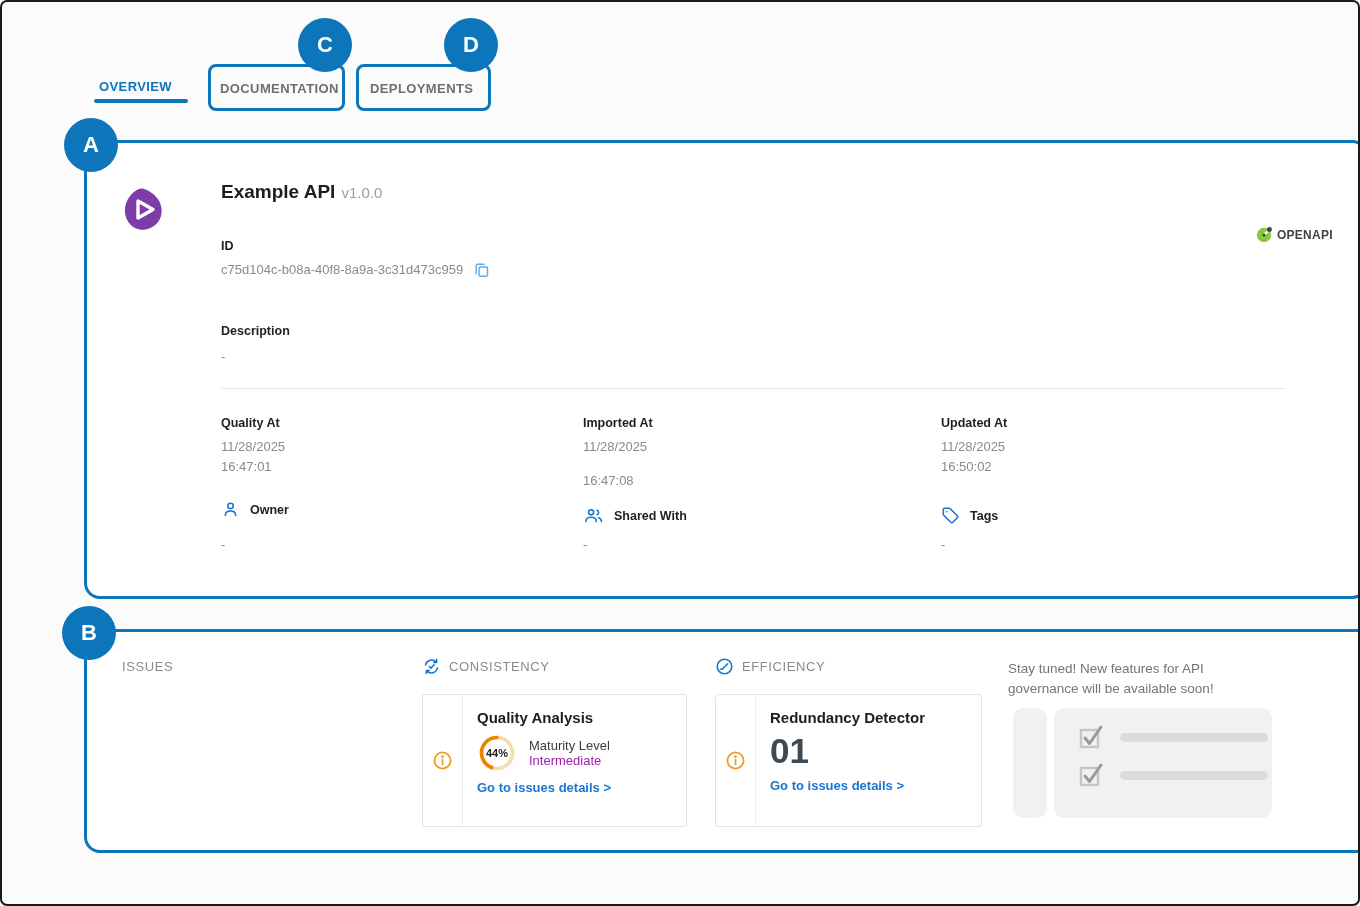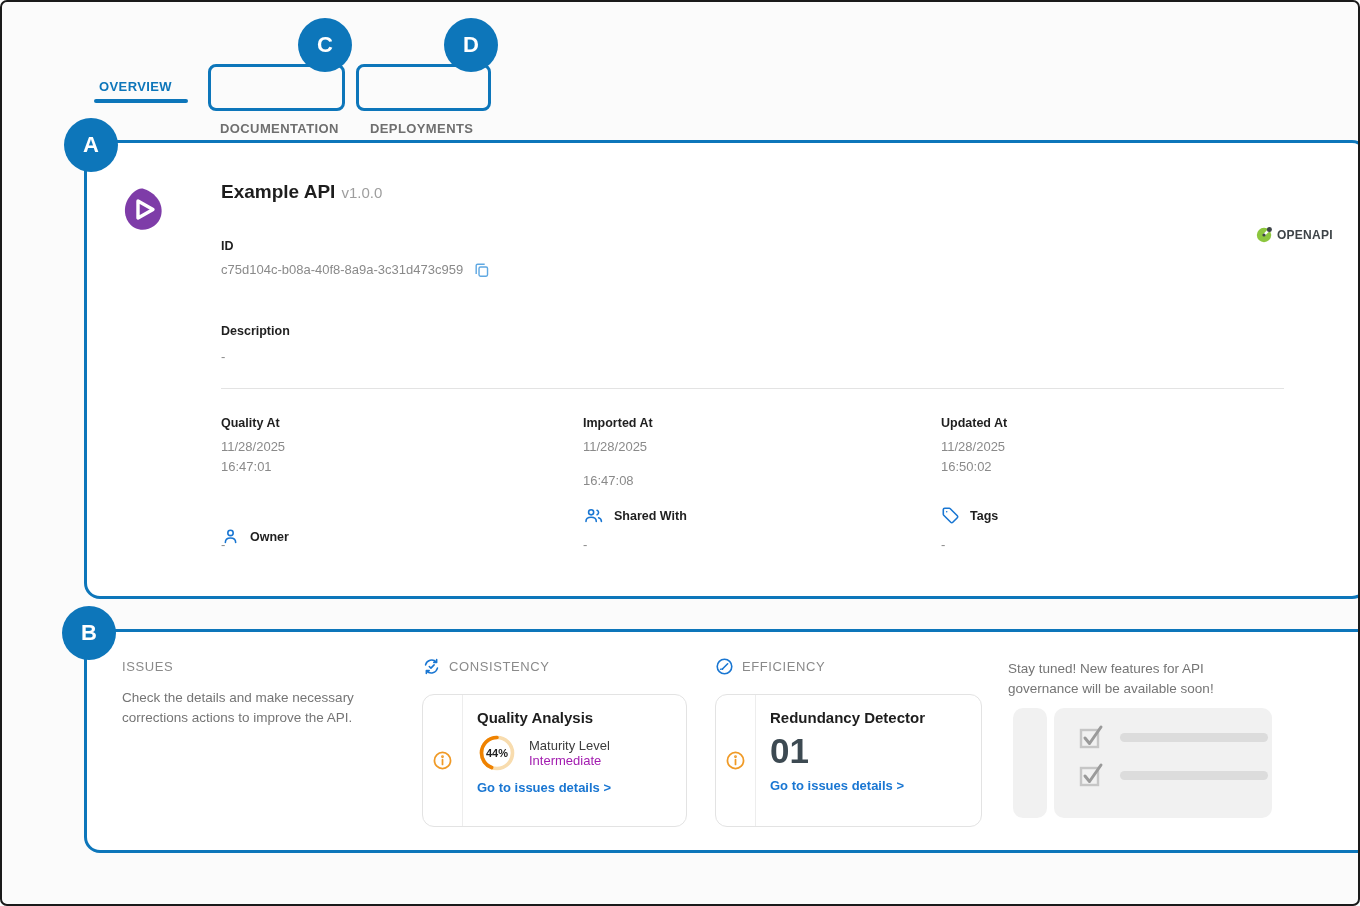--- a/index.html
+++ b/index.html
@@ -19,21 +19,21 @@
     display:flex; align-items:center; justify-content:center; z-index:6;
   }
   .ann-box {
     position:absolute; border:3px solid #0d76ba; border-radius:8px;
     background:transparent; z-index:4;
   }
 
   
   .tab { position:absolute; font-size:13px; font-weight:bold; letter-spacing:.4px; cursor:pointer; }
   .tab-active { color:#0d76ba;text-align:right; }
-  .tab-inactive { color:#6f6f6f;margin-top:40px; }
+  .tab-inactive { color:#6f6f6f; }
   .tab-underline { position:absolute; left:92px; top:97px; width:94px; height:4px; background:#0d76ba; border-radius:2px; }
 
   
   .big-card {
     position:absolute; background:#fff; border:3px solid #0d76ba;
     border-radius:16px; z-index:2;
   }
 
   
   .fld-label { position:absolute; font-size:12.5px; font-weight:bold; color:#1f1f1f; }
@@ -48,21 +48,21 @@
   .meta-head { position:absolute; display:flex; align-items:center; gap:10px; }
   .meta-head b { font-size:12.5px; font-weight:bold; color:#1f1f1f; }
 
   
   .section-head { position:absolute; display:flex; align-items:center; gap:8px;
     font-size:13px; color:#8a8a8a; letter-spacing:.6px; }
   .issues-sub { position:absolute; left:35px; top:56px; width:285px;
     font-size:13.5px; color:#757575; line-height:1.5; }
   .mini-card {
     position:absolute; top:62px; height:133px; background:#fff;
-    border:1px solid #e3e3e3; border-radius:12px; display:flex;
+    border:1px solid #e3e3e3; border-radius:3px; display:flex;
   }
   .mini-strip { width:40px; border-right:1px solid #ededed; display:flex;
     align-items:center; justify-content:center; flex:none; }
   .mini-body { padding:14px 12px 10px 14px; flex:1; }
   .mini-title { font-size:15px; font-weight:bold; color:#1d1d1d; }
   .mini-link { font-size:13px; color:#1976d2; font-weight:bold; cursor:pointer; margin-top:7px; display:inline-block; }
   .gauge-row { display:flex; align-items:center; gap:12px; margin-top:7px; }
   .gauge-wrap { position:relative; width:40px; height:40px; flex:none; }
   .gauge-pct { position:absolute; inset:0; display:flex; align-items:center; justify-content:center;
     font-size:11px; font-weight:bold; color:#212121; }
@@ -147,21 +147,21 @@
     <div class="fld-value" style="left:134px; top:316px;">16:47:01</div>
 
     <div class="fld-label" style="left:496px; top:273px;">Imported At</div>
     <div class="fld-value" style="left:496px; top:296px;">11/28/2025</div>
     <div class="fld-value" style="left:496px; top:330px;">16:47:08</div>
 
     <div class="fld-label" style="left:854px; top:273px;">Updated At</div>
     <div class="fld-value" style="left:854px; top:296px;">11/28/2025</div>
     <div class="fld-value" style="left:854px; top:316px;">16:50:02</div>
 
-    <div class="meta-head" style="left:134px; top:384px;">
+    <div class="meta-head" style="left:134px; top:357px;">
       <span>
         <svg width="19" height="19" viewBox="0 0 24 24" fill="none" stroke="#1976d2" stroke-width="2" stroke-linecap="round">
           <circle cx="12" cy="7.5" r="3.4"></circle>
           <path d="M5.5 19.5 c0-3.6 3-5.6 6.5-5.6 s6.5 2 6.5 5.6"></path>
         </svg>
       </span>
       <b>Owner</b>
     </div>
     <div class="fld-value" style="left:134px; top:394px;">-</div>
 
@@ -188,21 +188,20 @@
       <b>Tags</b>
     </div>
     <div class="fld-value" style="left:854px; top:394px;">-</div>
   </div>
 
   <div class="big-card" style="left:82px; top:627px; width:1332px; height:224px;">
 
     <div class="section-head" style="left:35px; top:27px;">
       <span>ISSUES</span>
     </div>
-    <div class="issues-sub">Check the details and make necessary corrections actions to improve the API.</div>
 
     <div class="section-head" style="left:335px; top:25px;">
       <span>
         <svg width="19" height="19" viewBox="0 0 24 24" fill="none" stroke="#1976d2" stroke-width="2" stroke-linecap="round" stroke-linejoin="round">
           <path d="M4.5 10 a8 8 0 0 1 13.6-3.6 M18.5 3.2 v3.6 h-3.6"></path>
           <path d="M19.5 14 a8 8 0 0 1-13.6 3.6 M5.5 20.8 v-3.6 h3.6"></path>
           <path d="M9.2 12 l2.1 2.1 4-4.2"></path>
         </svg>
       </span>
       <span>CONSISTENCY</span>

